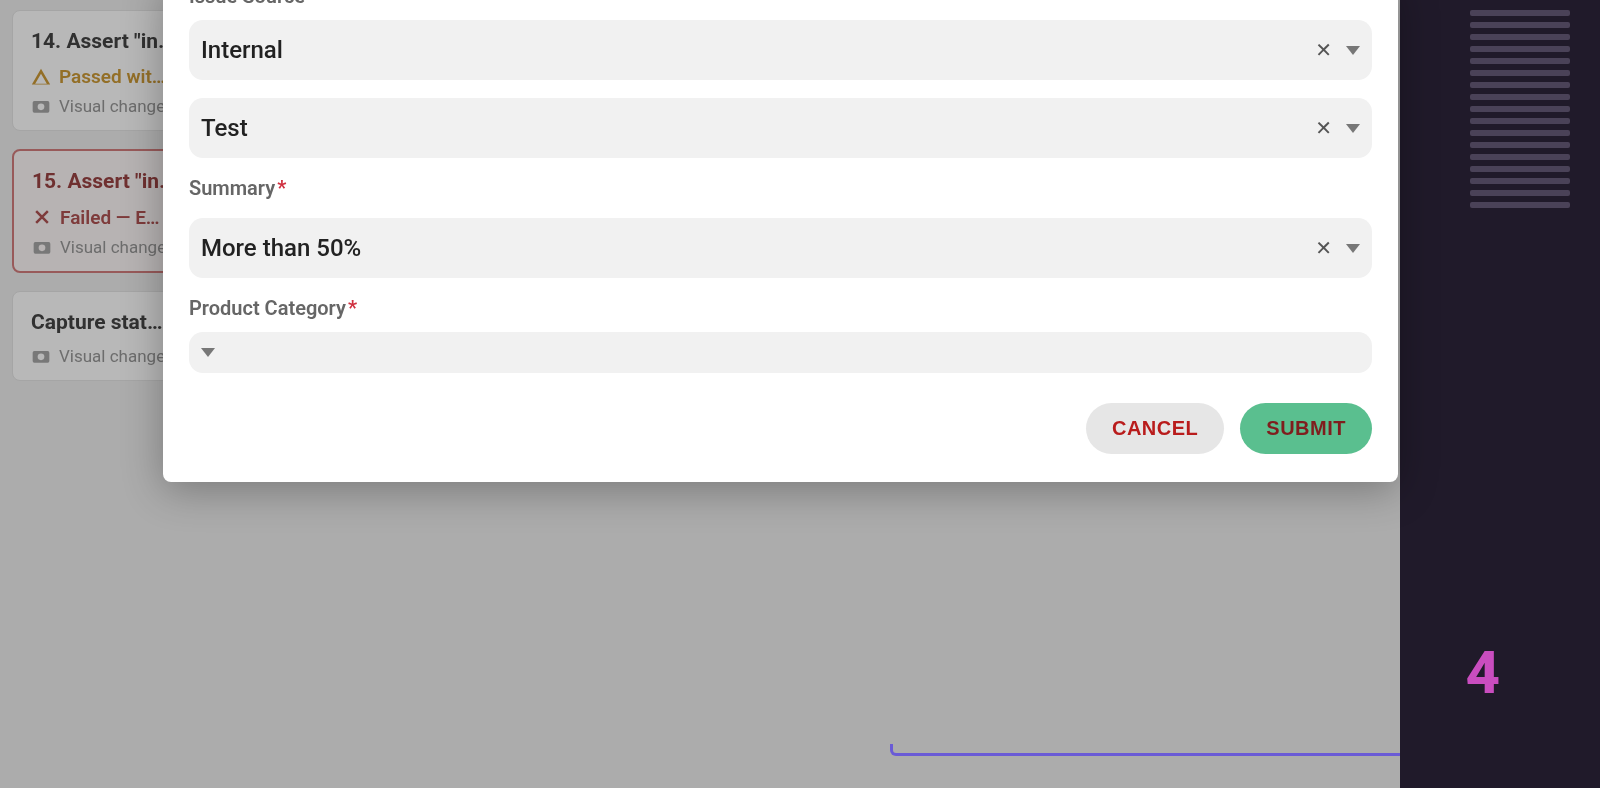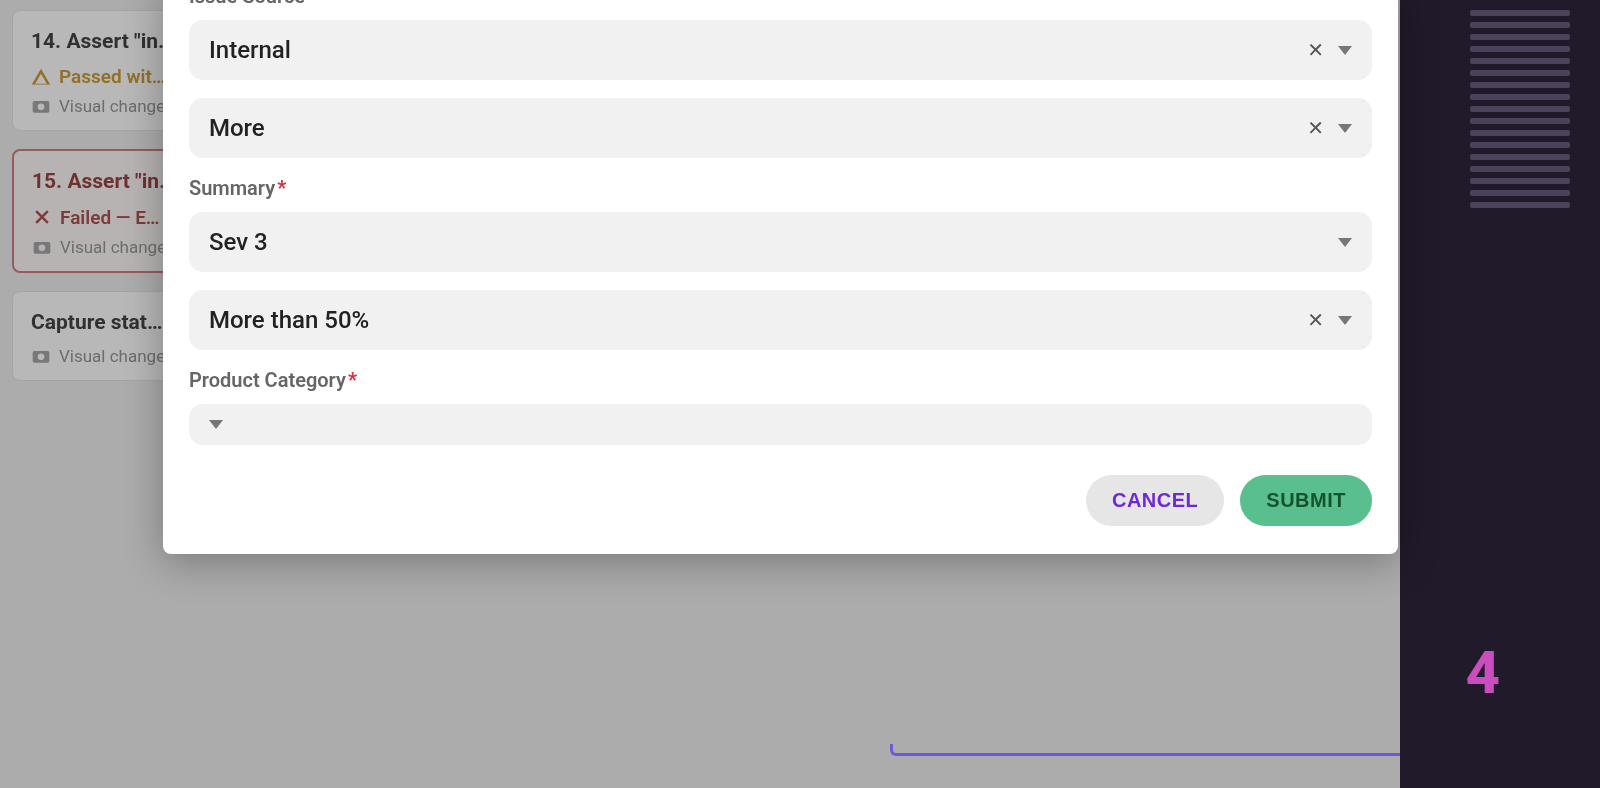--- a/index.html
+++ b/index.html
@@ -26,30 +26,30 @@
 
   
   .dimmer { position: absolute; inset: 0; background: rgba(60,60,60,0.35); }
 
   
   .modal { position: absolute; left: 163px; top: -20px; width: 1235px; background: #fff; border-radius: 8px; box-shadow: 0 8px 40px rgba(0,0,0,0.3); padding: 0 26px 28px 26px; }
   .field { margin-top: 18px; }
   .field:first-child { margin-top: 4px; }
   .field-label { font-size: 20px; font-weight: 600; color: #666; margin-bottom: 12px; display: flex; align-items: center; gap: 2px; }
   .field-label .req { color: #d03040; font-weight: 700; }
-  .select { background: #f1f1f1; border-radius: 14px; padding: 16px 20px; display: flex; align-items: center; justify-content: space-between; }
+  .select { background: #f1f1f1; border-radius: 14px; padding: 16px 12px; display: flex; align-items: center; justify-content: space-between; }
   .select-value { font-size: 24px; color: #222; font-weight: 500; }
   .select-ctrls { display: flex; align-items: center; gap: 14px; }
   .clear-x { font-size: 20px; color: #555; font-weight: 400; cursor: pointer; }
   .chev { width: 0; height: 0; border-left: 7px solid transparent; border-right: 7px solid transparent; border-top: 9px solid #777; cursor: pointer; }
 
   .modal-actions { display: flex; justify-content: flex-end; gap: 16px; margin-top: 30px; }
   .btn { border: none; border-radius: 26px; padding: 14px 26px; font-size: 20px; font-weight: 700; letter-spacing: 0.5px; cursor: pointer; }
-  .btn-grey { background: #e6e6e6; color: #6d28d9; }
-  .btn-green { background: #5abf8f; color: #14532d; }
+  .btn-grey { background: #e6e6e6; color: #b91c1c; }
+  .btn-green { background: #5abf8f; color: #7f1d1d; }
 
   
   .blue-outline-frag { position: absolute; left: 890px; right: 32px; bottom: 32px; height: 12px; border: 3px solid #6a5bd6; border-top: none; border-radius: 0 0 6px 6px; }
 </style>
 </head>
 <body>
 
 <div class="bg-layer">
   <div class="steps-col">
 
@@ -135,38 +135,32 @@
       <span class="select-value">Internal</span>
       <div class="select-ctrls">
         <span class="clear-x">✕</span>
         <span class="chev"></span>
       </div>
     </div>
   </div>
 
   <div class="field">
     <div class="select">
-      <span class="select-value">More</span>
+      <span class="select-value">Test</span>
       <div class="select-ctrls">
         <span class="clear-x">✕</span>
         <span class="chev"></span>
       </div>
     </div>
   </div>
 
   <div class="field">
     <div class="field-label">
       <span>Summary</span>
         <span class="req">*</span>
-    </div>
-    <div class="select">
-      <span class="select-value">Sev 3</span>
-      <div class="select-ctrls">
-        <span class="chev"></span>
-      </div>
     </div>
   </div>
 
   <div class="field">
     <div class="select">
       <span class="select-value">More than 50%</span>
       <div class="select-ctrls">
         <span class="clear-x">✕</span>
         <span class="chev"></span>
       </div>

